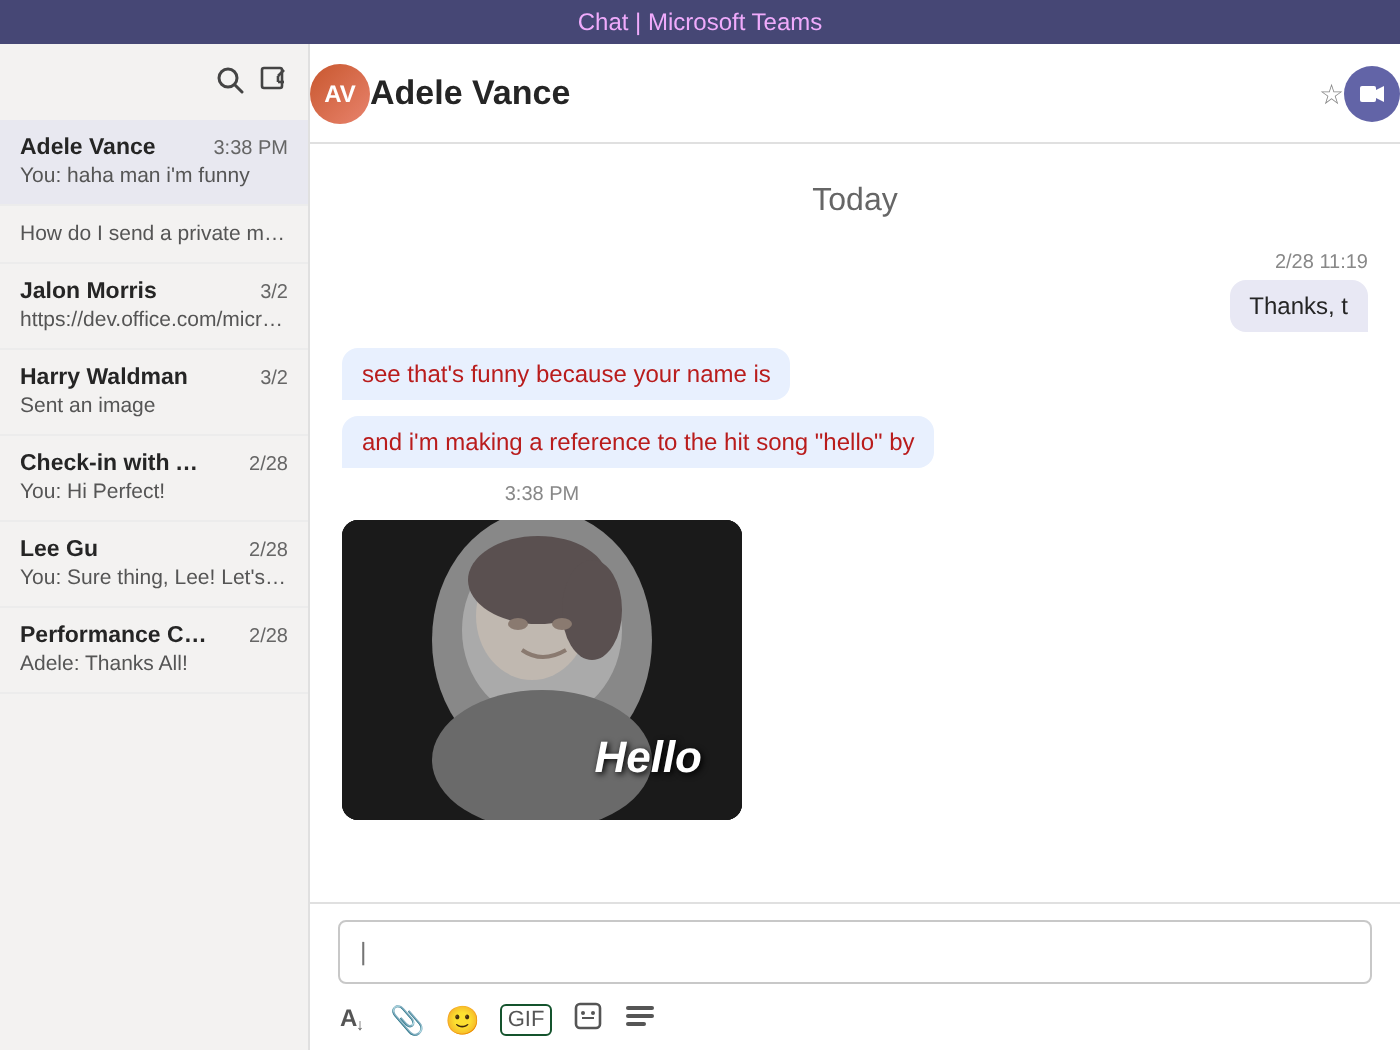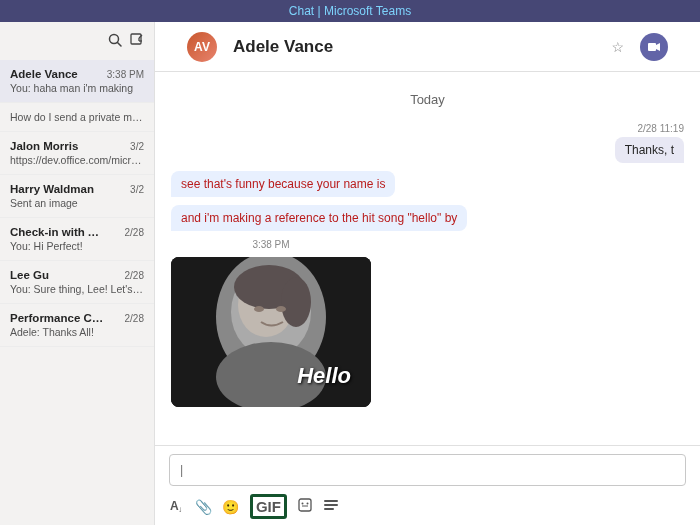--- a/index.html
+++ b/index.html
@@ -1,21 +1,21 @@
 <!DOCTYPE html>
 <html><head>
   <meta charset="utf-8">
   <style>
     * { margin: 0; padding: 0; box-sizing: border-box; }
     body { font-family: 'Segoe UI', sans-serif; width: 700px; height: 525px; overflow: hidden; background: #f3f2f1; }
 
     
     #title-bar {
       background: #464775;
-      color: #7dd3fc;
+      color: #f0abfc;
       text-align: center;
       font-size: 12px;
       padding: 4px 0;
       height: 22px;
       line-height: 14px;
     }
 
     #app-container {
       display: flex;
       height: calc(525px - 22px);
@@ -96,24 +96,24 @@
     #main {
       flex: 1;
       display: flex;
       flex-direction: column;
       background: white;
     }
 
     #chat-header {
       display: flex;
       align-items: center;
-      padding: 8px 32px;
+      padding: 8px 0;
       border-bottom: 1px solid #e0e0e0;
       height: 50px;
-      gap: 16px;
+      gap: 0;
     }
 
     #avatar-img {
       width: 30px;
       height: 30px;
       border-radius: 50%;
       background: linear-gradient(135deg, #c8572e, #e8836d);
       display: flex;
       align-items: center;
       justify-content: center;
@@ -186,21 +186,21 @@
       overflow-y: auto;
       padding: 12px 16px;
       background: white;
       display: flex;
       flex-direction: column;
       gap: 8px;
     }
 
     .date-divider {
       text-align: center;
-      font-size: 13px;
+      font-size: 16px;
       color: #666;
       margin: 8px 0;
     }
 
     
     .msg-outgoing {
       align-self: flex-end;
       max-width: 75%;
       display: flex;
       flex-direction: column;
@@ -317,21 +317,21 @@
         </svg>
       </span>
     </div>
     <div id="chat-list">
 
     <div class="chat-item active">
     <div class="chat-item-header">
       <span class="chat-name">Adele Vance</span>
       <span class="chat-time">3:38 PM</span>
     </div>
-    <div class="chat-preview">You: haha man i'm making</div>
+    <div class="chat-preview">You: haha man i'm funny</div>
   </div>
         <div class="chat-item">
     <div class="chat-preview">How do I send a private message?</div>
   </div>
         <div class="chat-item">
     <div class="chat-item-header">
       <span class="chat-name">Jalon Morris</span>
       <span class="chat-time">3/2</span>
     </div>
     <div class="chat-preview">https://dev.office.com/microsoft-tea...</div>
@@ -426,21 +426,21 @@
       <input type="text" id="text-input" placeholder="|" style="">
       <div id="toolbar">
         <span class="toolbar-btn">
           <svg width="16" height="16" viewBox="0 0 16 16">
             <text x="1" y="13" font-size="12" font-weight="bold" fill="#555">A</text>
             <text x="9" y="15" font-size="8" fill="#555">↓</text>
           </svg>
         </span>
         <span class="toolbar-btn">📎</span>
         <span class="toolbar-btn">🙂</span>
-        <span class="toolbar-btn" style="font-size:15px;font-weight:bold;border:3px solid #14532d;border-radius:3px;padding:1px 3px;">GIF</span>
+        <span class="toolbar-btn" style="font-size:11px;font-weight:normal;border:1px solid #14532d;border-radius:3px;padding:1px 3px;">GIF</span>
         <span class="toolbar-btn">
           <svg width="16" height="16" viewBox="0 0 16 16" fill="none">
             <rect x="2" y="2" width="12" height="12" rx="2" stroke="#555" stroke-width="1.3"></rect>
             <line x1="5" y1="9" x2="11" y2="9" stroke="#555" stroke-width="1"></line>
             <circle cx="5.5" cy="6.5" r="1" fill="#555"></circle>
             <circle cx="10.5" cy="6.5" r="1" fill="#555"></circle>
           </svg>
         </span>
         <span class="toolbar-btn">
           <svg width="16" height="16" viewBox="0 0 16 16" fill="none">

